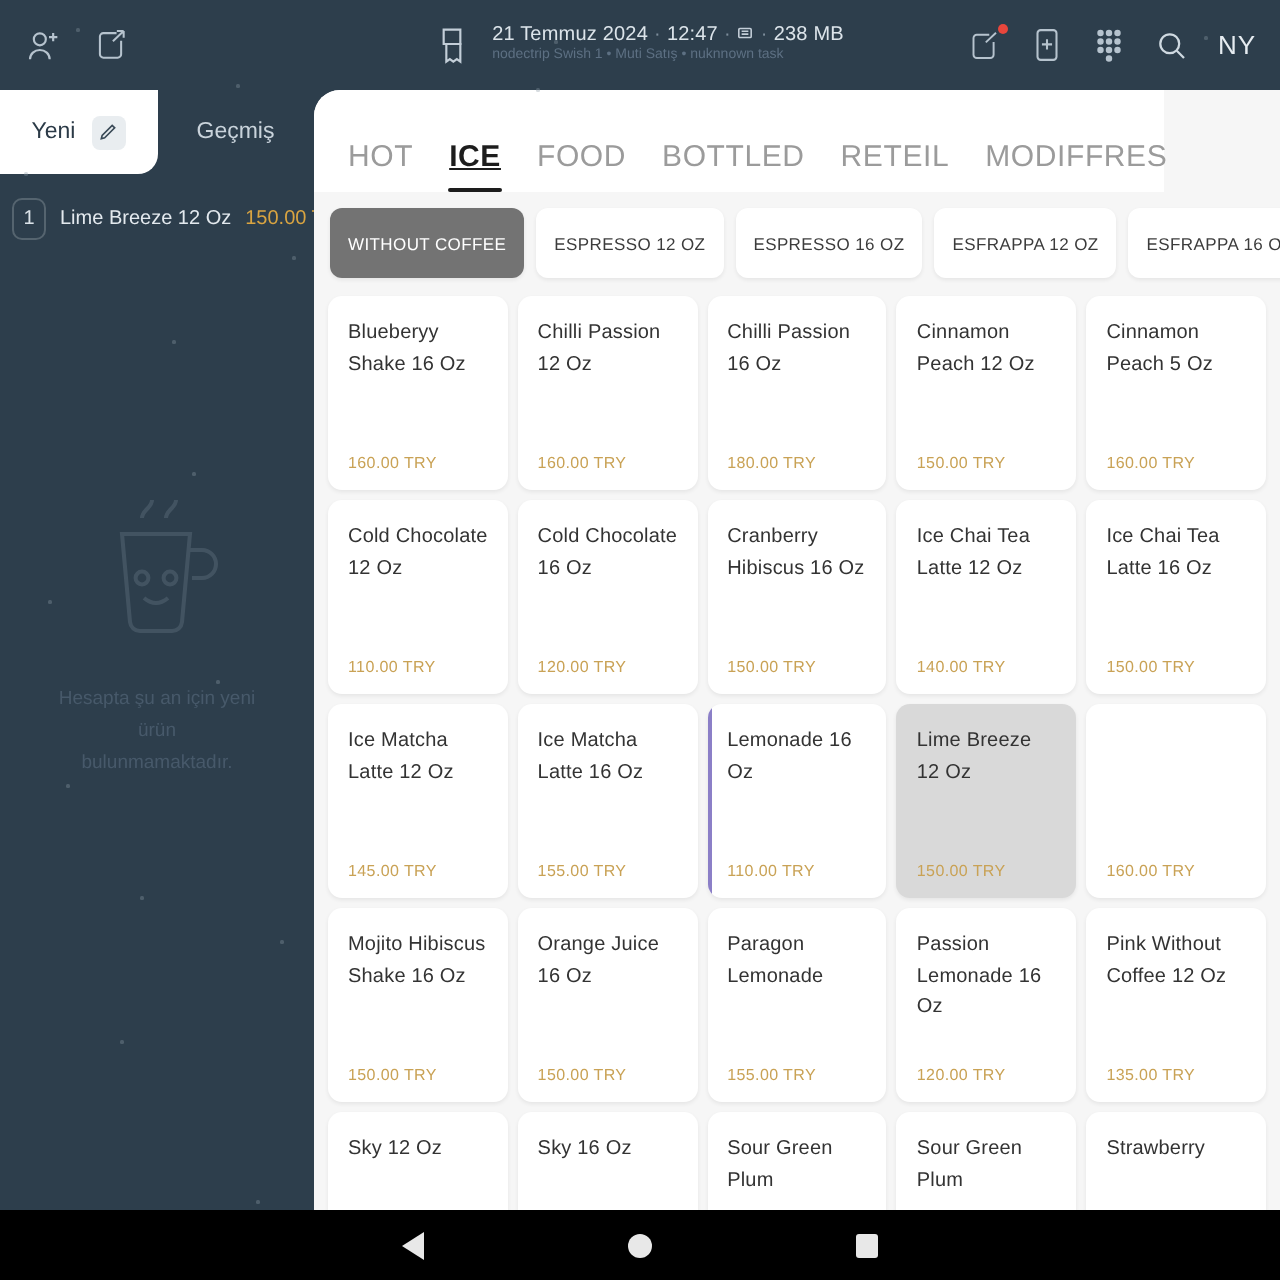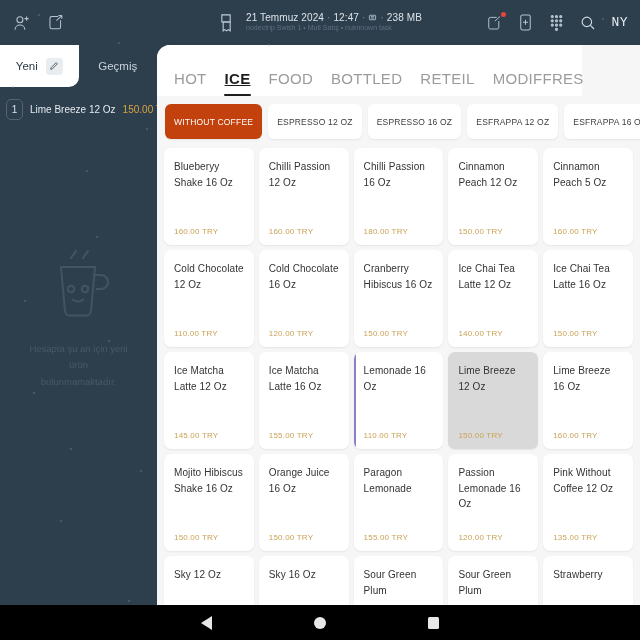--- a/index.html
+++ b/index.html
@@ -38,21 +38,21 @@
   .center-texts { display: flex; flex-direction: column; line-height: 1.25; }
   .center-line1 { font-size: 10px; color: #dce4ea; white-space: nowrap; letter-spacing: .1px; }
   .center-line2 { font-size: 7px; color: #5d7083; white-space: nowrap; }
   .center-sep { margin: 0 3px; color: #7d8d9b; }
   .badge-dot {
     position: absolute; top: -2px; right: -3px;
     width: 5px; height: 5px; border-radius: 50%;
     background: #e8463c;
   }
   .bell-wrap { position: relative; display: inline-flex; }
-  .initials { font-size: 13px; color: #e6ecf1; letter-spacing: .5px; font-family: Liberation Mono, monospace; }
+  .initials { font-size: 13px; color: #e6ecf1; letter-spacing: .5px; }
 
   
   .sidebar {
     position: absolute; left: 0; top: 45px;
     width: 157px; height: 560px;
     display: flex; flex-direction: column;
   }
   .side-tabs { display: flex; height: 42px; padding: 0; }
   .side-tab {
     flex: 1; display: flex; align-items: center; justify-content: center;
@@ -120,21 +120,21 @@
     display: flex; gap: 6px; padding: 8px 8px 9px 8px;
     background: #f6f6f6;
   }
   .chip {
     background: #fff; border-radius: 6px;
     height: 35px; display: flex; align-items: center;
     justify-content: center; padding: 0 9px;
     font-size: 8.5px; color: #3c3c3c; letter-spacing: .2px;
     white-space: nowrap; box-shadow: 0 1px 2px rgba(0,0,0,.07);
   }
-  .chip.active { background: #c2410c; color: #fff; }
+  .chip.active { background: #737373; color: #fff; }
 
   .grid {
     display: grid;
     grid-template-columns: repeat(5, 1fr);
     gap: 5px;
     padding: 0 7px;
   }
   .card {
     background: #fff; border-radius: 7px;
     height: 97px; padding: 11px 9px 0 10px;
@@ -369,21 +369,20 @@
         </div>
         <div class="card accent">
           <div class="card-name">Lemonade 16 Oz</div>
           <div class="card-price">110.00 TRY</div>
         </div>
         <div class="card selected">
           <div class="card-name">Lime Breeze 12 Oz</div>
           <div class="card-price">150.00 TRY</div>
         </div>
         <div class="card">
-          <div class="card-name">Lime Breeze 16 Oz</div>
           <div class="card-price">160.00 TRY</div>
         </div>
         <div class="card">
           <div class="card-name">Mojito Hibiscus Shake 16 Oz</div>
           <div class="card-price">150.00 TRY</div>
         </div>
         <div class="card">
           <div class="card-name">Orange Juice 16 Oz</div>
           <div class="card-price">150.00 TRY</div>
         </div>

